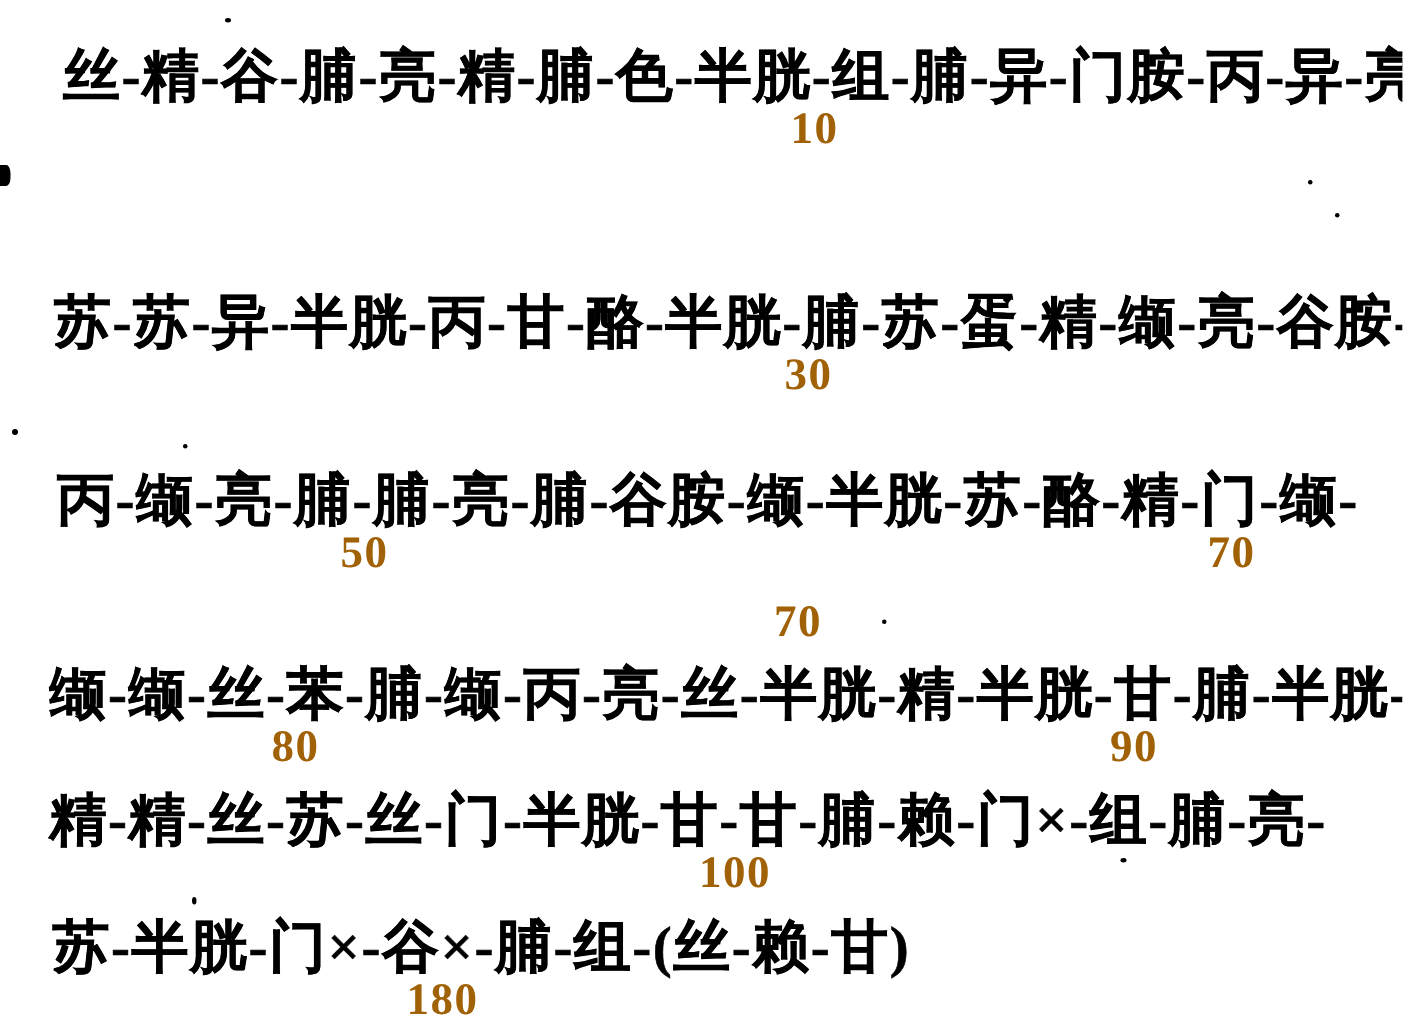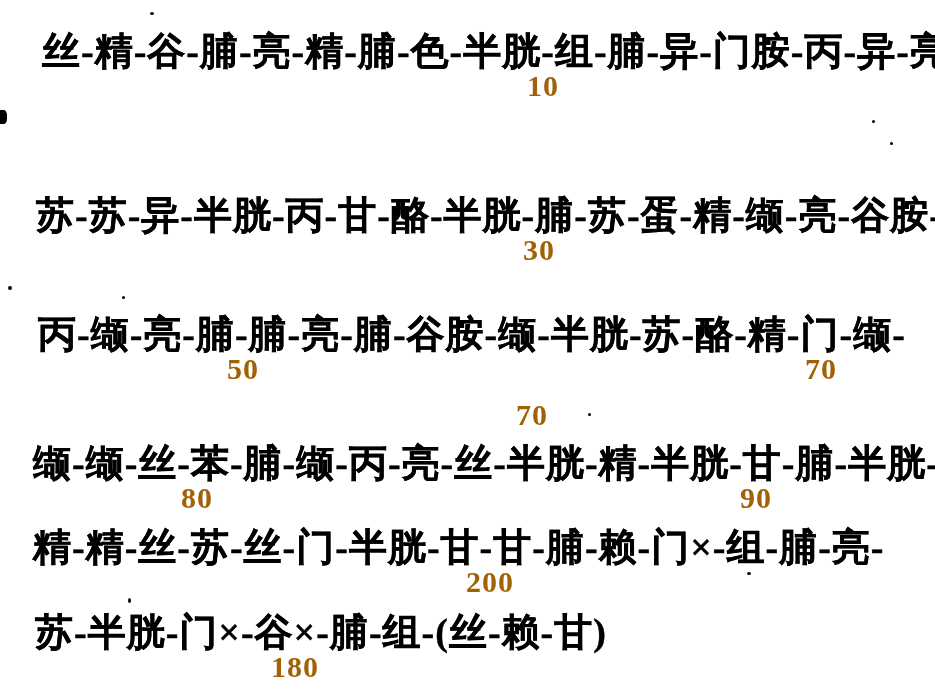--- a/index.html
+++ b/index.html
@@ -123,21 +123,21 @@
   </div>
 
   <div class="seq-row row-5">
     <span class="seq-text">缬-缬-丝-苯-脯-缬-丙-亮-丝-半胱-精-半胱-甘-脯-半胱-</span>
     <span class="seq-marker m-80">80</span>
     <span class="seq-marker m-90">90</span>
   </div>
 
   <div class="seq-row row-6">
     <span class="seq-text">精-精-丝-苏-丝-门-半胱-甘-甘-脯-赖-门×-组-脯-亮-</span>
-    <span class="seq-marker m-100">200</span>
+    <span class="seq-marker m-100">100</span>
   </div>
 
   <div class="seq-row row-7">
     <span class="seq-text">苏-半胱-门×-谷×-脯-组-(丝-赖-甘)</span>
     <span class="seq-marker m-110">180</span>
   </div>
 
   <span class="artifact art-1"></span>
   <span class="artifact art-2"></span>
   <span class="artifact art-3"></span>

